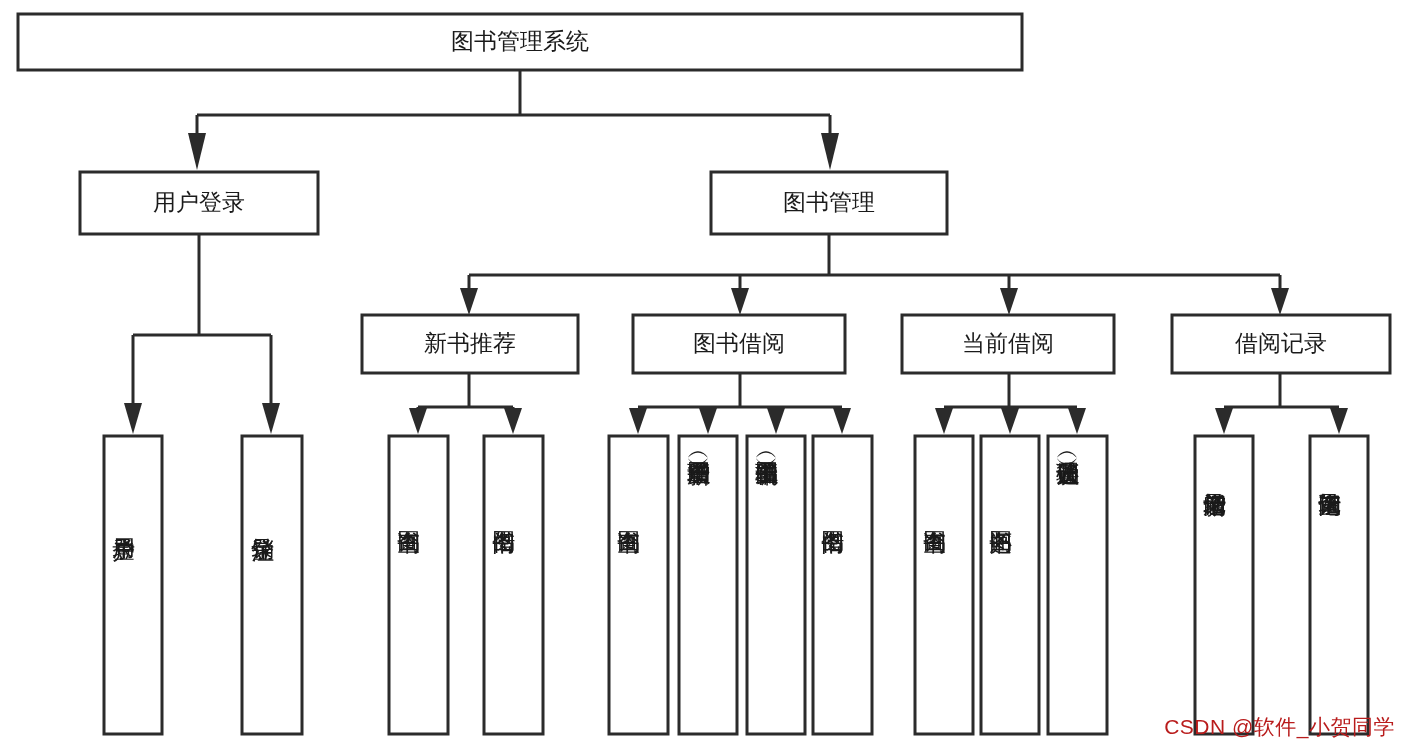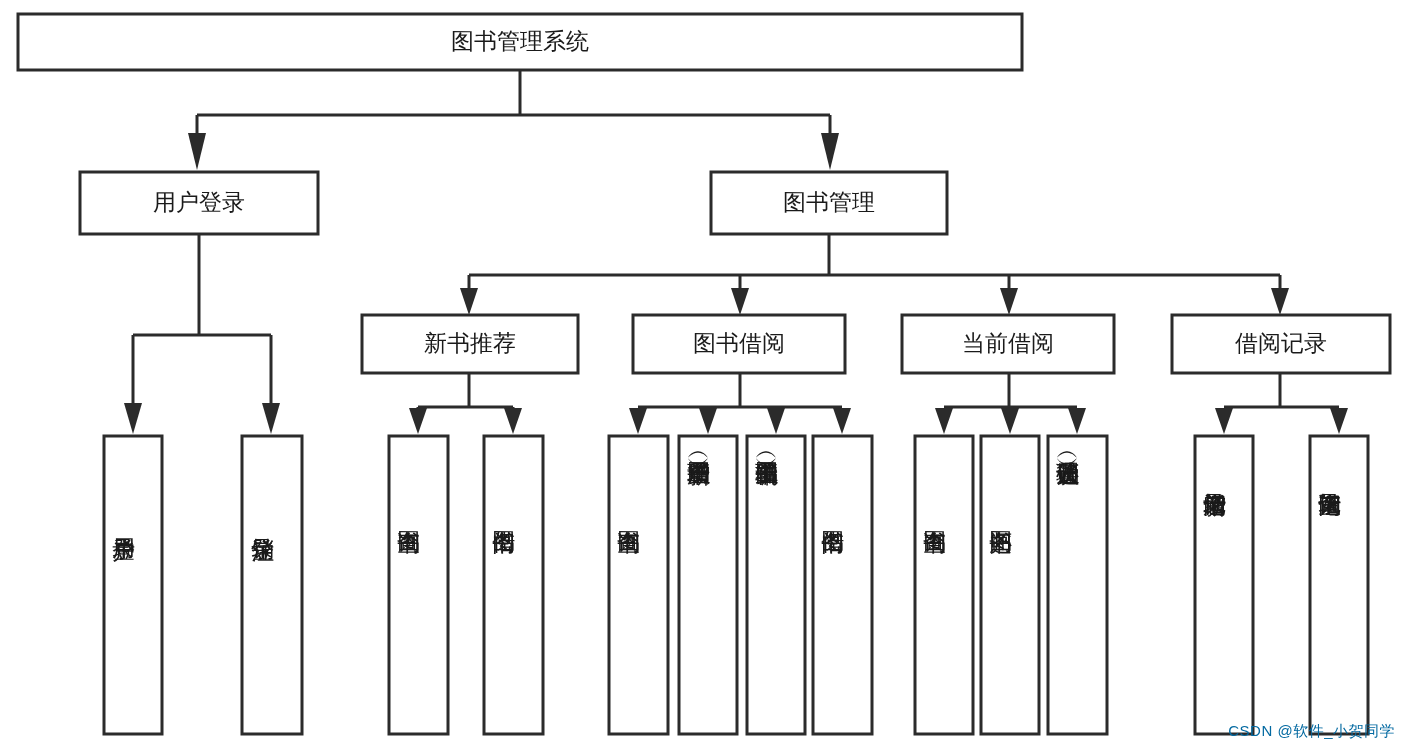--- a/index.html
+++ b/index.html
@@ -53,22 +53,22 @@
     font-family: "Liberation Sans", "DejaVu Sans", sans-serif;
     font-size: 23px;
     fill: #1a1a1a;
     text-anchor: middle;
   }
   .watermark-text {
     position: absolute;
     right: 10px;
     bottom: 6px;
     font-family: "Liberation Sans", "DejaVu Sans", sans-serif;
-    font-size: 15px;
-    color: #0369a1;
+    font-size: 21px;
+    color: #b91c1c;
     white-space: nowrap;
     letter-spacing: 0.5px;
     user-select: none;
   }
 </style>
 </head>
 <body>
 
 <div id="diagram-root">
 

